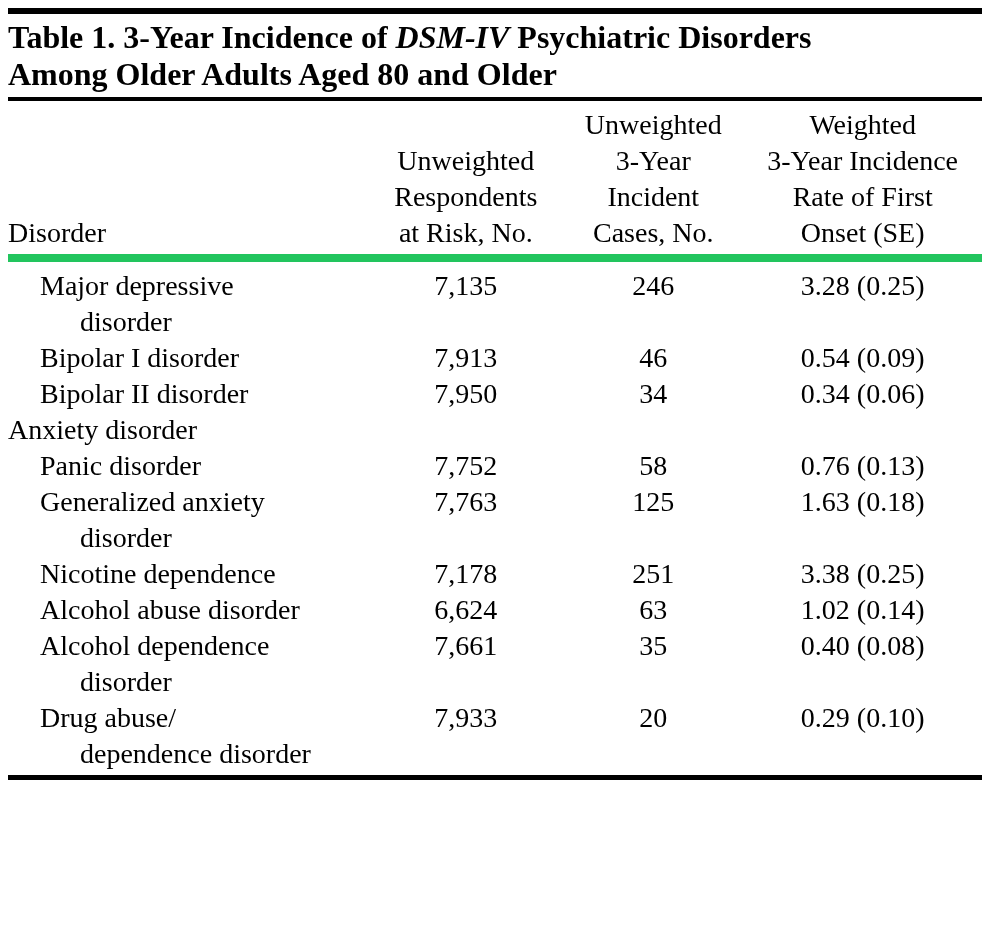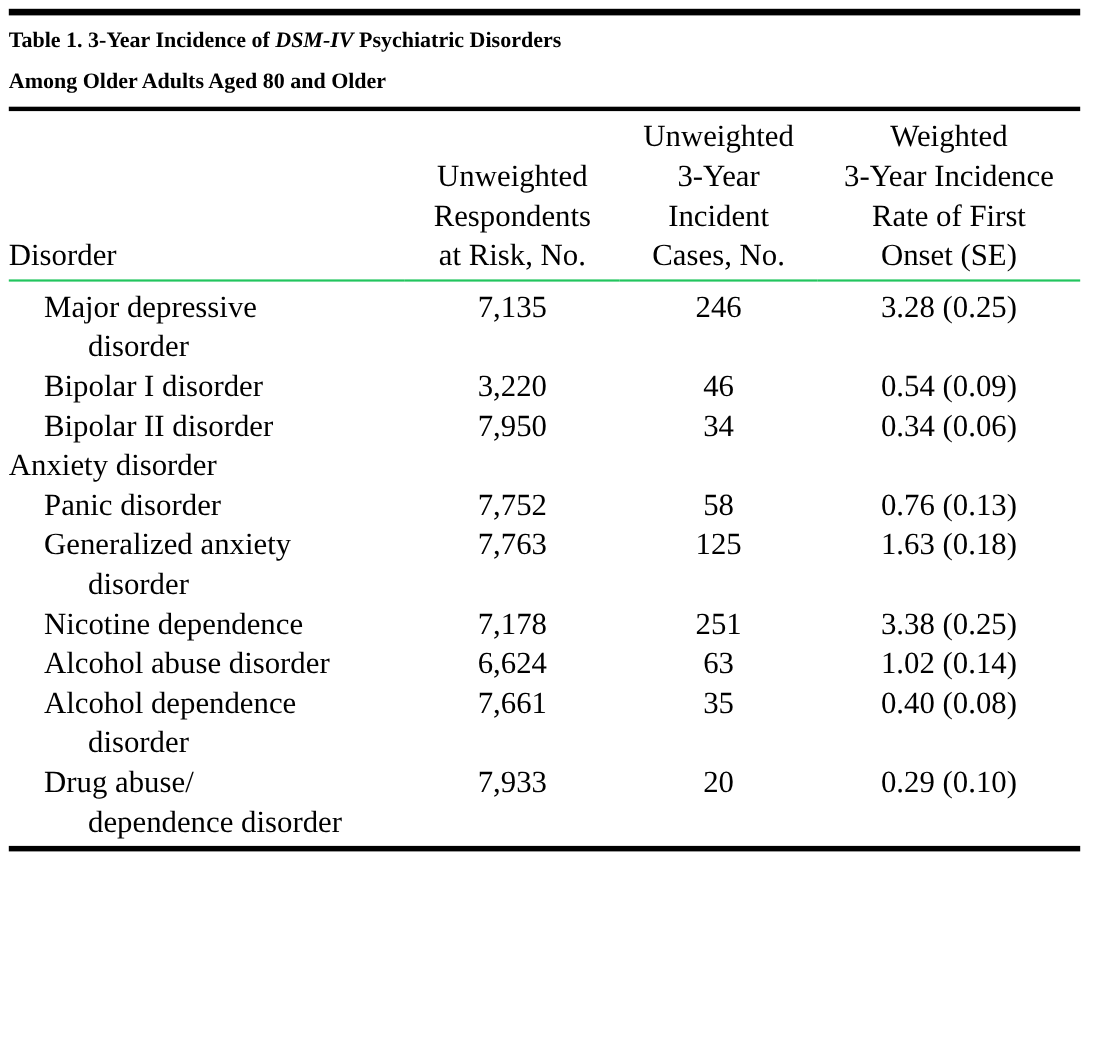--- a/index.html
+++ b/index.html
@@ -10,39 +10,39 @@
     padding: 8px 12px 0 8px;
     font-family: "Liberation Serif", "DejaVu Serif", serif;
     color: #000000;
     overflow: hidden;
     background: #ffffff;
   }
   .rule { background: #000000; }
   .rule-top { height: 6px; }
   .title {
     margin: 5px 0 4px 0;
-    font-size: 20px;
+    font-size: 32px;
     line-height: 37px;
     font-weight: bold;
   }
   .title em { font-style: italic; }
   .rule-under-title { height: 4px; }
   table.data-table {
     width: 100%;
     border-collapse: collapse;
     table-layout: fixed;
     font-size: 28px;
     line-height: 36px;
   }
   thead th {
     font-weight: normal;
     vertical-align: bottom;
     text-align: center;
     padding: 6px 0 3px 0;
-    border-bottom: 2px solid #22c55e;
+    border-bottom: 8px solid #22c55e;
   }
   thead th.col-disorder { text-align: left; }
   tbody td { vertical-align: top; padding: 0; }
   tbody tr:first-child td { padding-top: 6px; }
   td.group-cell { padding-left: 0; }
   td.disorder-cell {
     padding-left: 72px;
     text-indent: -40px;
     white-space: pre-line;
   }
@@ -78,21 +78,21 @@
     <tbody id="table-body">
         <tr>
           <td class="disorder-cell">Major depressive
 disorder</td>
           <td class="num-cell">7,135</td>
           <td class="num-cell">246</td>
           <td class="num-cell">3.28 (0.25)</td>
         </tr>
         <tr>
           <td class="disorder-cell">Bipolar I disorder</td>
-          <td class="num-cell">3,220</td>
+          <td class="num-cell">7,913</td>
           <td class="num-cell">46</td>
           <td class="num-cell">0.54 (0.09)</td>
         </tr>
         <tr>
           <td class="disorder-cell">Bipolar II disorder</td>
           <td class="num-cell">7,950</td>
           <td class="num-cell">34</td>
           <td class="num-cell">0.34 (0.06)</td>
         </tr>
         <tr>

